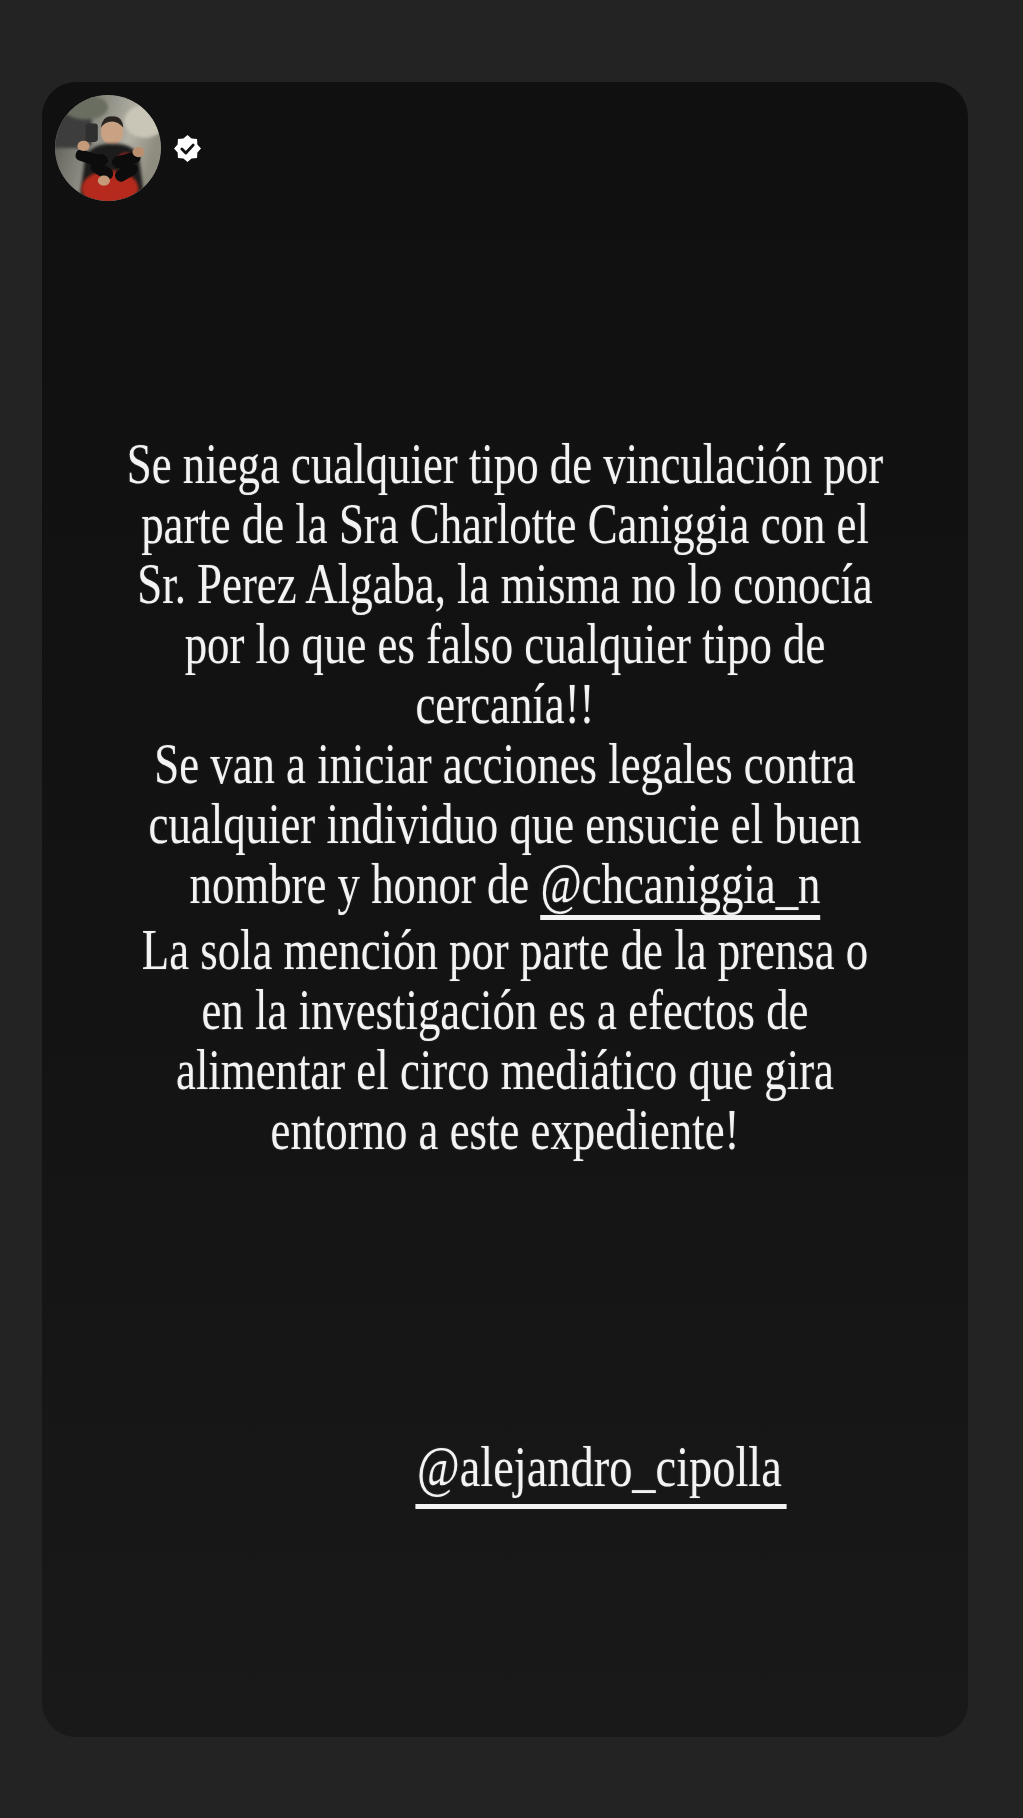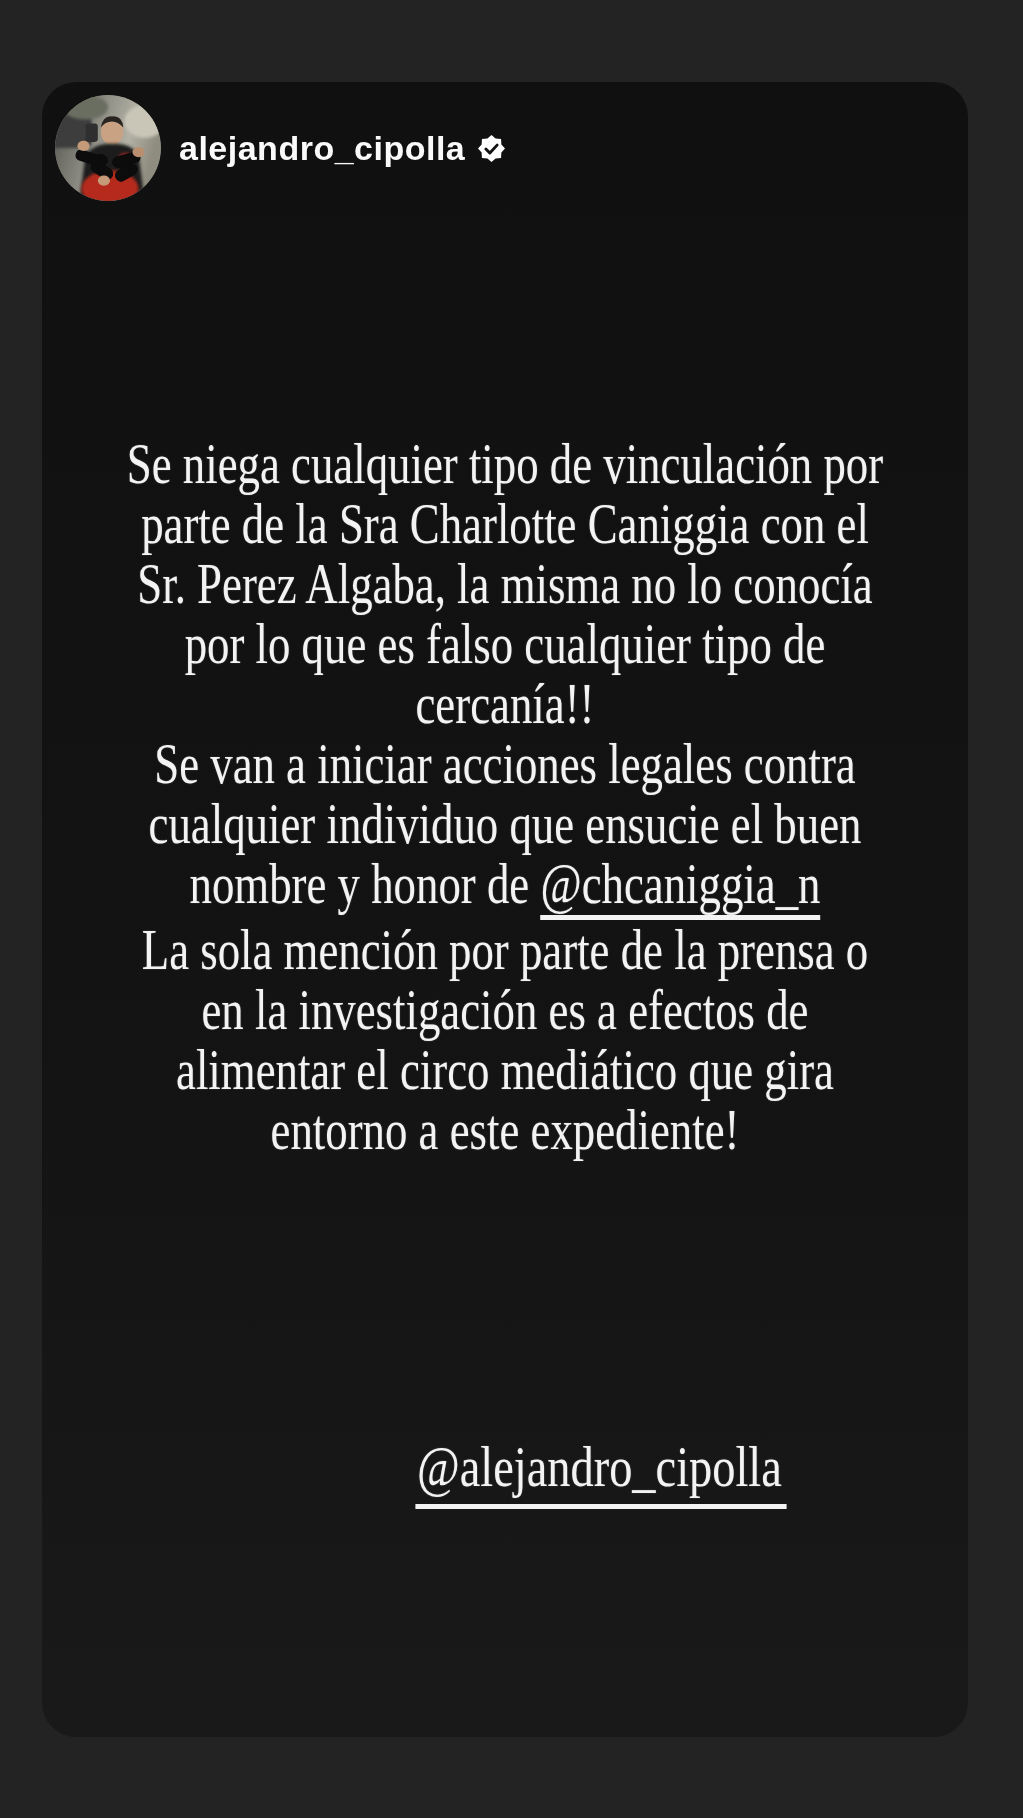--- a/index.html
+++ b/index.html
@@ -143,21 +143,20 @@
               <ellipse cx="64" cy="66" rx="8" ry="6"></ellipse>
             </g>
             <rect x="30" y="28" width="12" height="18" rx="3" fill="#2f2f2f"></rect>
 
             <ellipse cx="28" cy="50" rx="6" ry="5" fill="#c49a79"></ellipse>
             <ellipse cx="82" cy="56" rx="6" ry="5" fill="#b98f70"></ellipse>
             <ellipse cx="48" cy="84" rx="6" ry="5" fill="#c49a79"></ellipse>
           </g>
         </svg>
       </div>
-      <div class="username">alejandro_cipolla</div>
       <span class="verified-badge">
         <svg viewBox="0 0 24 24" width="27" height="27">
           <polygon fill="#ffffff" points="24,12 20.78,15.63 20.49,20.49 15.63,20.78 12,24 8.37,20.78 3.51,20.49 3.22,15.63 0,12 3.22,8.37 3.51,3.51 8.37,3.22 12,0 15.63,3.22 20.49,3.51 20.78,8.37"></polygon>
           <polyline points="7,12.5 10.5,16 17,9" fill="none" stroke="#131313" stroke-width="2.6" stroke-linecap="round" stroke-linejoin="round"></polyline>
         </svg>
       </span>
     </div>
 
     <div class="story-text">
       <div class="story-line">Se niega cualquier tipo de vinculación por</div>

